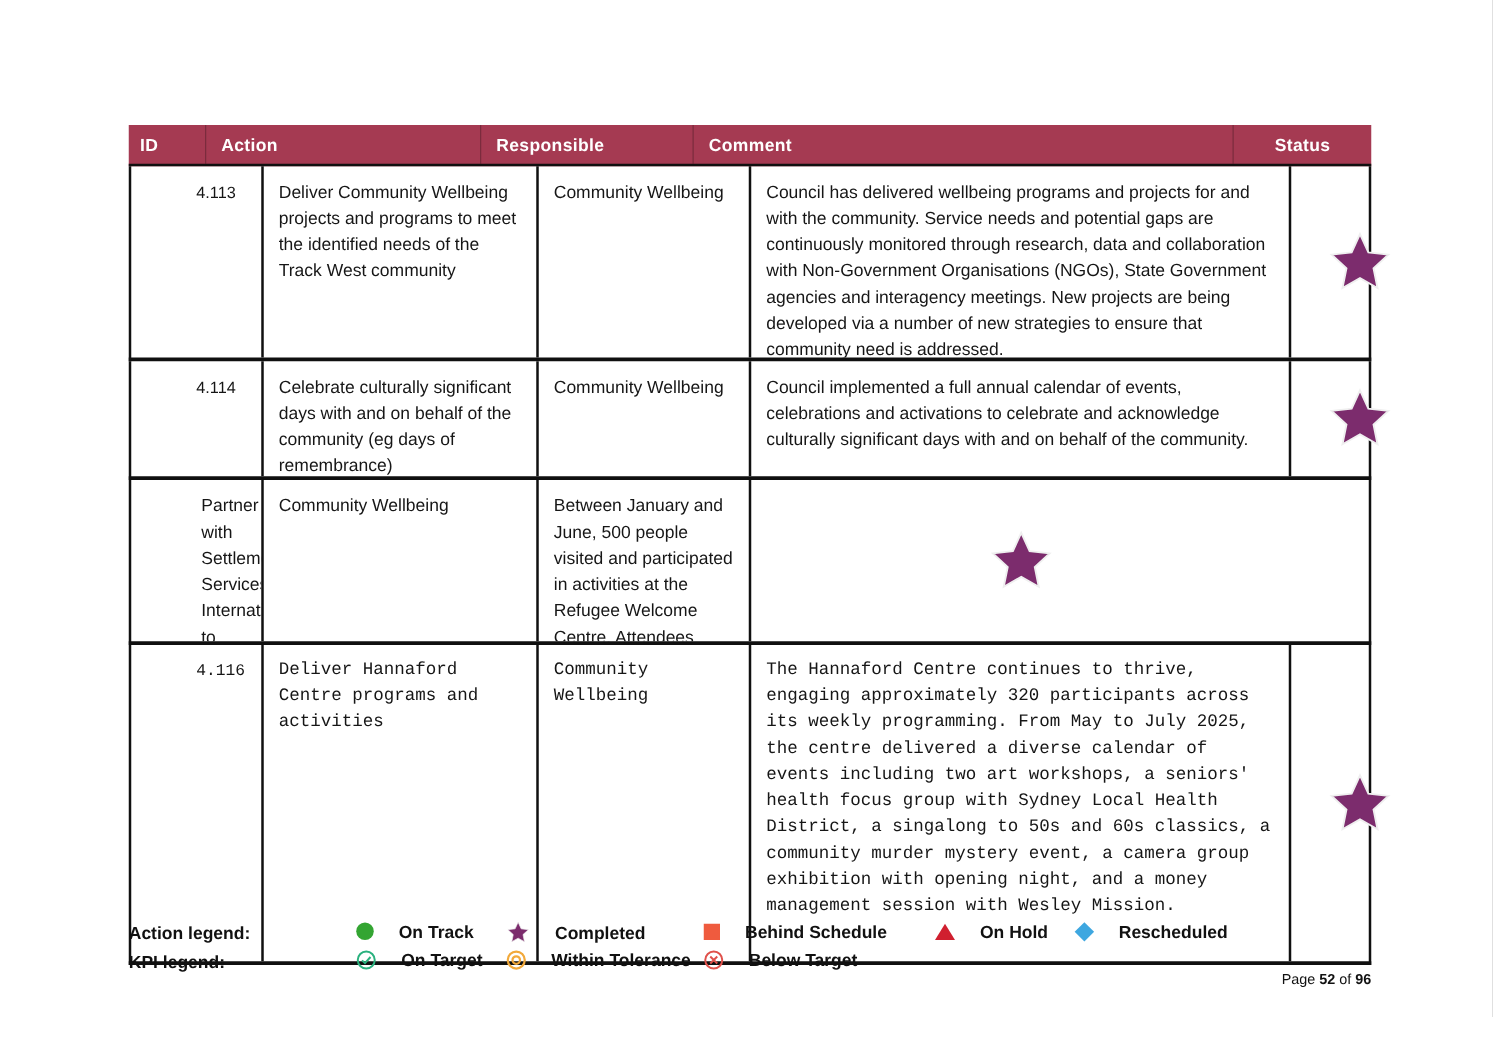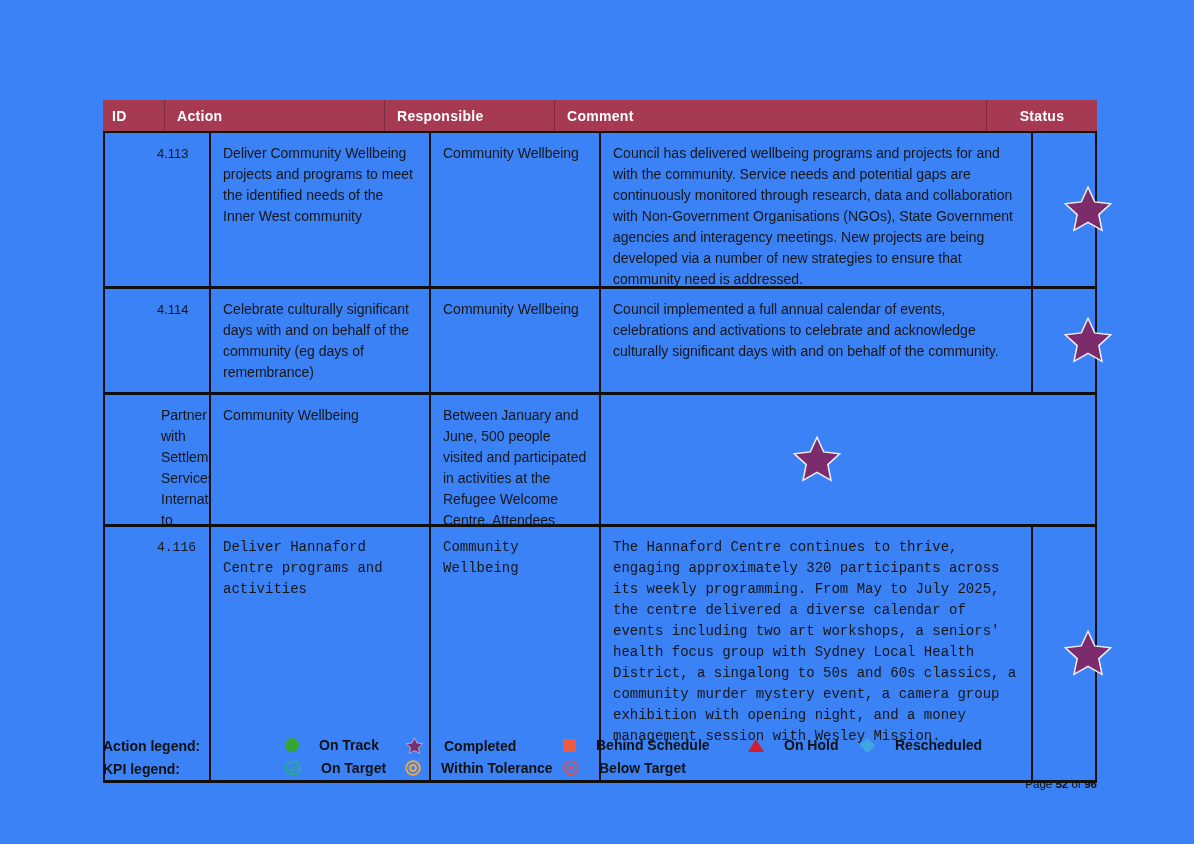--- a/index.html
+++ b/index.html
@@ -3,21 +3,21 @@
 <meta charset="utf-8">
 <style>
   * { margin: 0; padding: 0; box-sizing: border-box; }
   html, body { width: 1194px; height: 844px; }
   body {
     font-family: "Liberation Sans", sans-serif;
     background: #818181;
     position: relative;
     overflow: hidden;
   }
-  .page { position: absolute; inset: 0; background: #3b82f6; }
+  .page { position: absolute; inset: 0; background: #ffffff; }
 
   
   .report-table {
     position: absolute;
     left: 103px; top: 100px;
     width: 994px;
   }
   .thead {
     display: grid;
     grid-template-columns: 62px 220px 170px 432px 110px;
@@ -42,21 +42,21 @@
     grid-template-columns: 62px 220px 170px 432px 110px;
     border-bottom: 3px solid #101010;
     border-left: 2px solid #101010;
     border-right: 2px solid #101010;
     color: #161616;
     font-size: 14px;
     line-height: 21px;
     padding-left: 44px;
   }
   .trow.r1 { height: 156px; }
-  .trow.r2 { height: 106px; }
+  .trow.r2 { height: 95px; }
   .trow.r3 { height: 132px; }
   .trow.r4 { height: 256px; font-family: Liberation Mono, monospace; }
   .tcell {
     padding: 10px 12px 0 12px;
     border-right: 2px solid #101010;
     overflow: hidden;
   }
   .tcell.id { padding: 10px 2px 0 8px; font-size: 13px; }
   .tcell.status {
     border-right: none;
@@ -123,21 +123,21 @@
     <div class="thead">
       <div class="hcell">ID</div>
       <div class="hcell">Action</div>
       <div class="hcell">Responsible</div>
       <div class="hcell">Comment</div>
       <div class="hcell">Status</div>
     </div>
 
     <div class="trow r1">
       <div class="tcell id">4.113</div>
-      <div class="tcell">Deliver Community Wellbeing projects and programs to meet the identified needs of the Inner West community</div>
+      <div class="tcell">Deliver Community Wellbeing projects and programs to meet the identified needs of the Track West community</div>
       <div class="tcell">Community Wellbeing</div>
       <div class="tcell">Council has delivered wellbeing programs and projects for and with the community. Service needs and potential gaps are continuously monitored through research, data and collaboration with Non-Government Organisations (NGOs), State Government agencies and interagency meetings. New projects are being developed via a number of new strategies to ensure that community need is addressed.</div>
       <div class="tcell status">
         <svg class="status-star" viewBox="0 0 48 46">
           <path d="M24 2 L30.17 15.51 L44.92 17.2 L33.99 27.24 L36.93 41.8 L24 34.5 L11.07 41.8 L14.01 27.24 L3.08 17.2 L17.83 15.51 Z" fill="#7c2c6d" stroke="#efefef" stroke-width="1.4"></path>
         </svg>
       </div>
     </div>
 
     <div class="trow r2">

